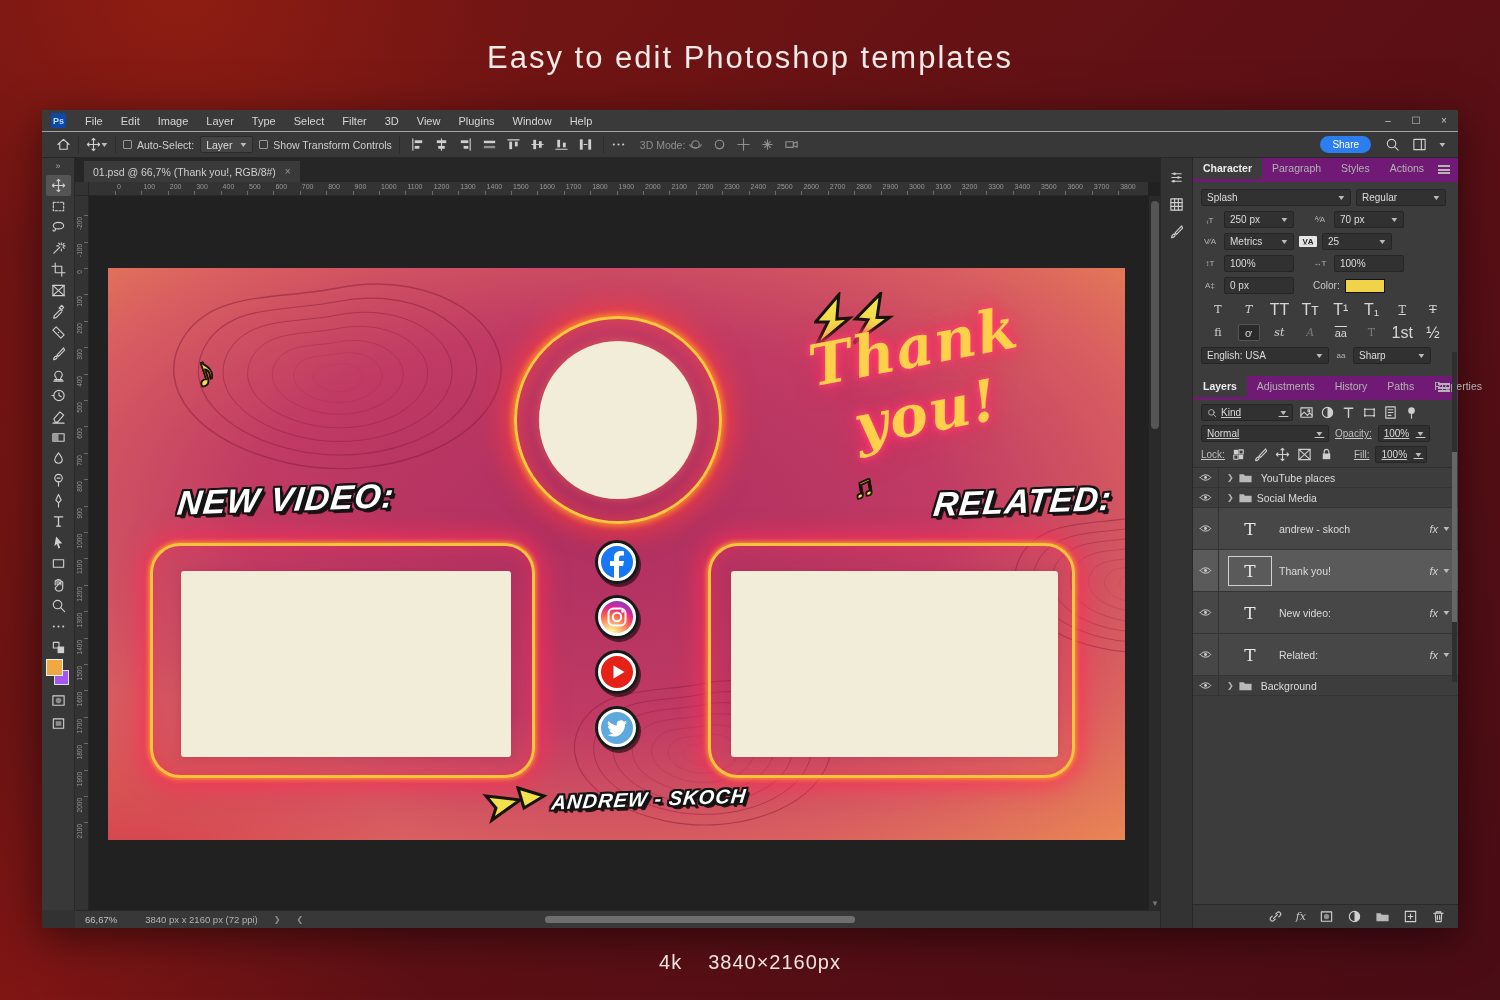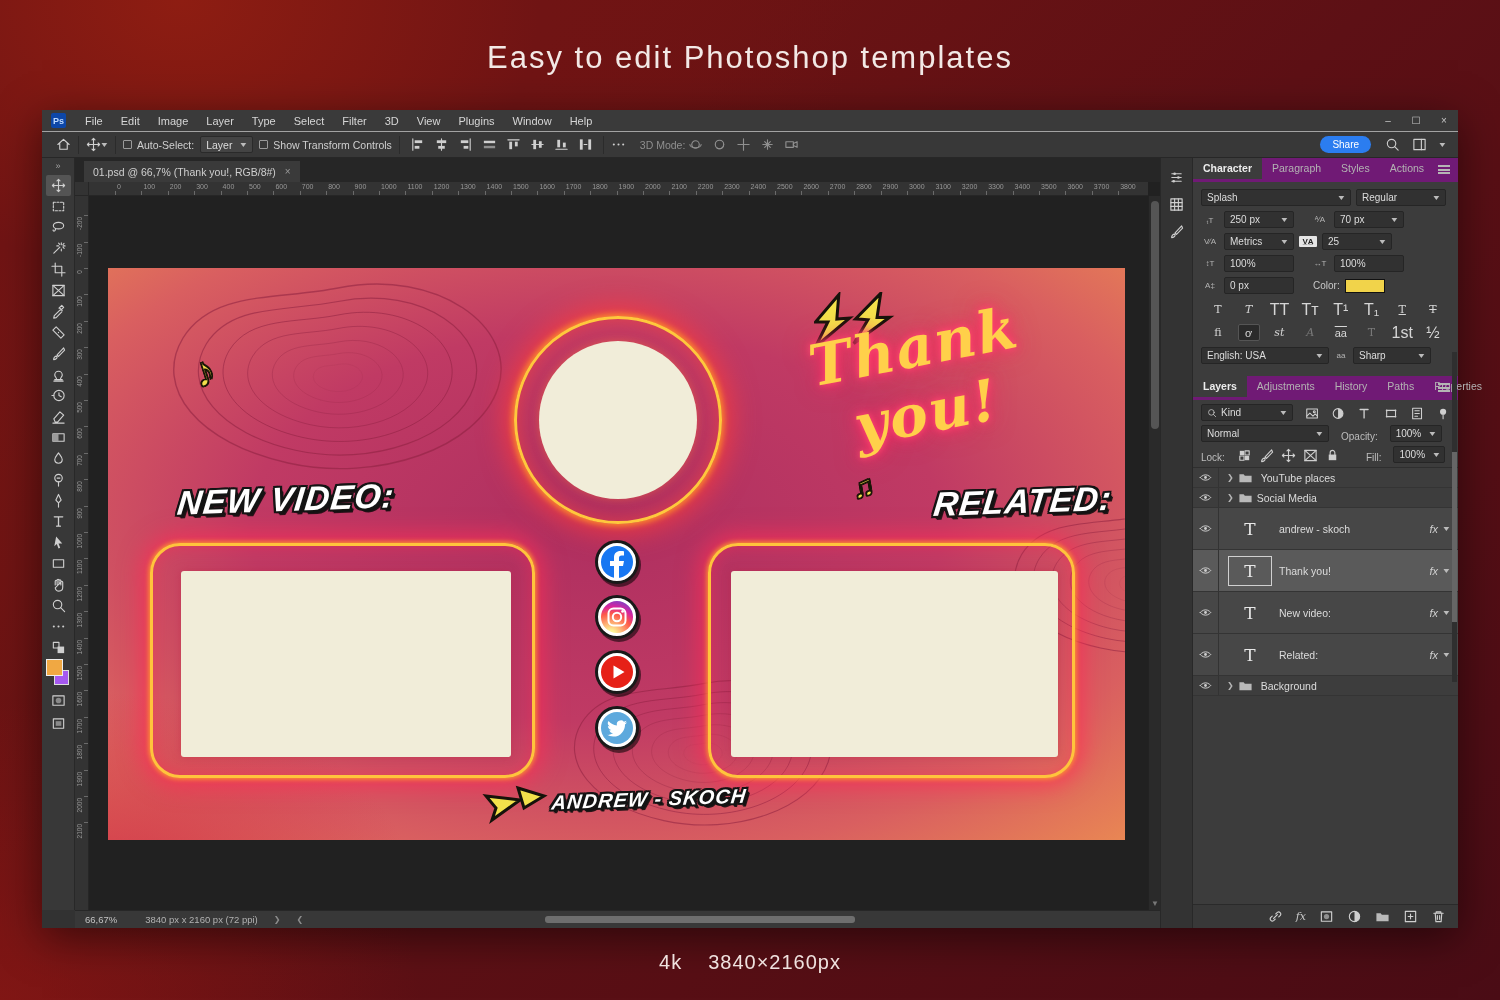--- a/index.html
+++ b/index.html
@@ -113,21 +113,21 @@
 .tbtn{width:22px;height:17px;display:flex;align-items:center;justify-content:center;color:#d6d6d6;font-size:11px;border-radius:2px;}
 .tbtn.sm{font-size:16px;}
 .tbtn.italic{font-style:italic;font-family:"DejaVu Serif",serif;}
 .tbtn.serif{font-family:"DejaVu Serif",serif;}
 .tbtn.underline{text-decoration:underline;}
 .tbtn.strike{text-decoration:line-through;}
 .tbtn.overline{text-decoration:overline;}
 .tbtn.dim{color:#7a7a7a;}
 .tbtn.active{background:#2a2a2a;border:1px solid #555;}
 
-.lay-row1{display:flex;align-items:flex-end;gap:12px;padding:4px 8px;}
+.lay-row1{display:flex;align-items:center;gap:6px;padding:4px 8px;text-decoration:underline;}
 .lay-row1 .fld{flex:0 0 auto;}
 .llabel{color:#bdbdbd;}
 .lock-icons{display:flex;gap:7px;align-items:center;}
 .layers-list{border-top:1px solid #2e2e2e;}
 .lrow{display:flex;align-items:center;border-bottom:1px solid #343434;position:relative;}
 .lrow.group{height:20px;background:#3d3d3d;}
 .lrow.text{height:42px;background:#474747;}
 .lrow.selected{background:#5a5a5a;}
 .eye-cell{width:26px;display:flex;align-items:center;justify-content:center;border-right:1px solid #333;align-self:stretch;}
 .lexp{color:#b5b5b5;font-size:8px;margin:0 4px 0 8px;}

